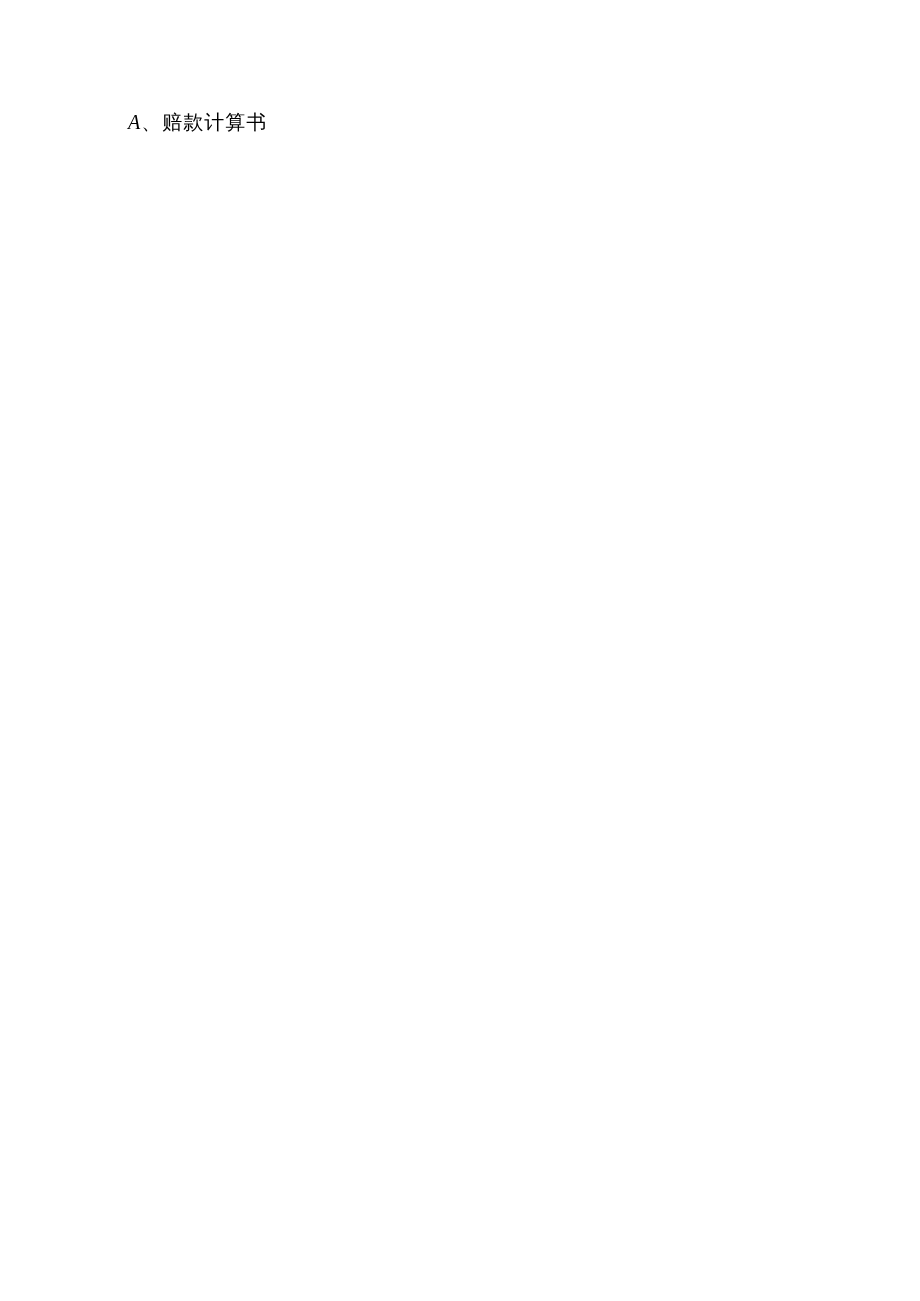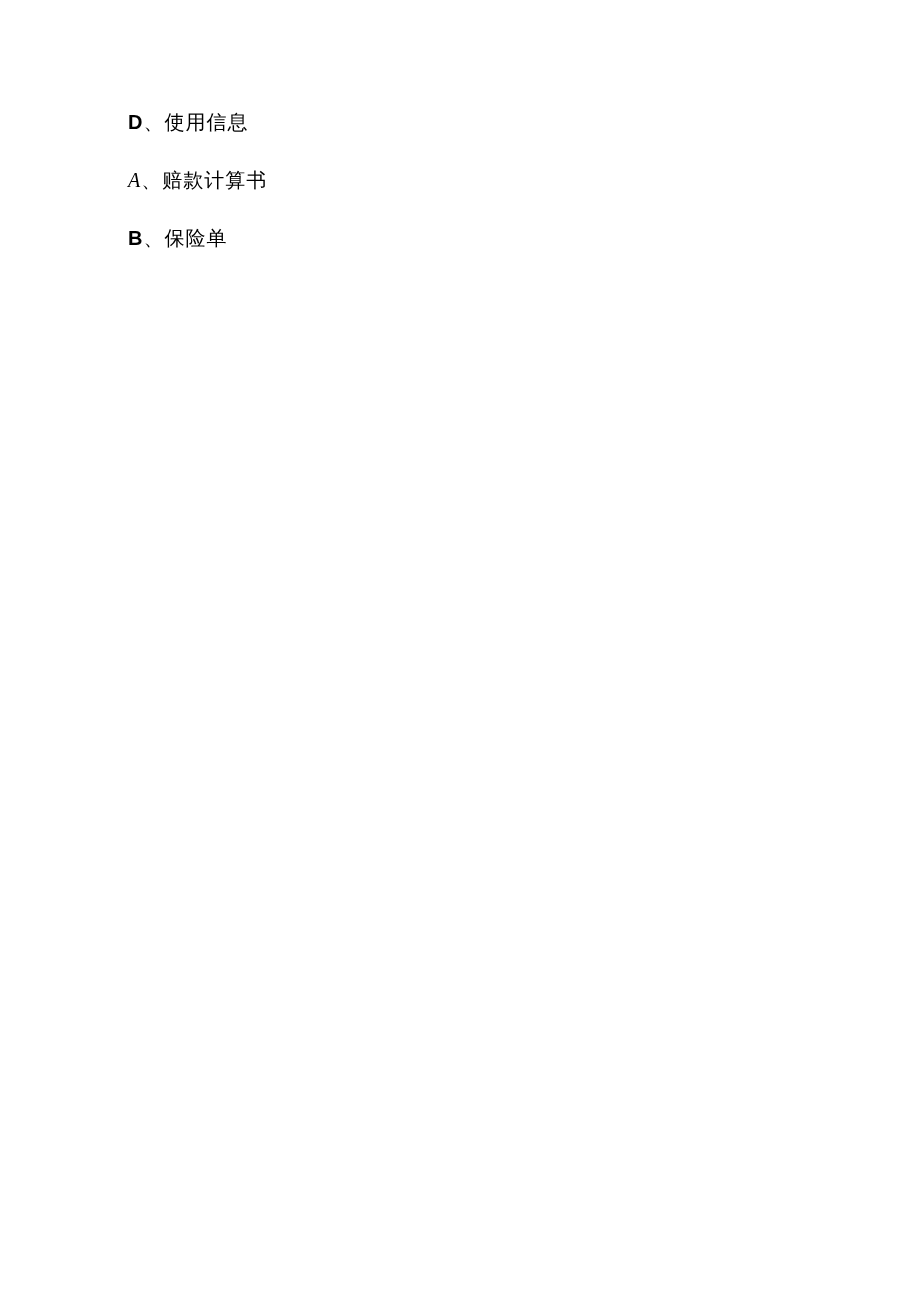--- a/index.html
+++ b/index.html
@@ -31,27 +31,21 @@
   .italic-letter {
     font-style: italic;
     font-family: serif;
   }
 </style>
 </head>
 <body>
 
 <div class="page">
 
-  <div class="line">
-    <span class="bold-letter">D</span><span>、</span><span>使用信息</span>
-  </div>
 
 
 
   <div class="line">
     <span class="italic-letter">A</span><span>、</span><span>赔款计算书</span>
   </div>
 
-  <div class="line">
-    <span class="bold-letter">B</span><span>、</span><span>保险单</span>
-  </div>
 
 </div>
 
 </body></html>

